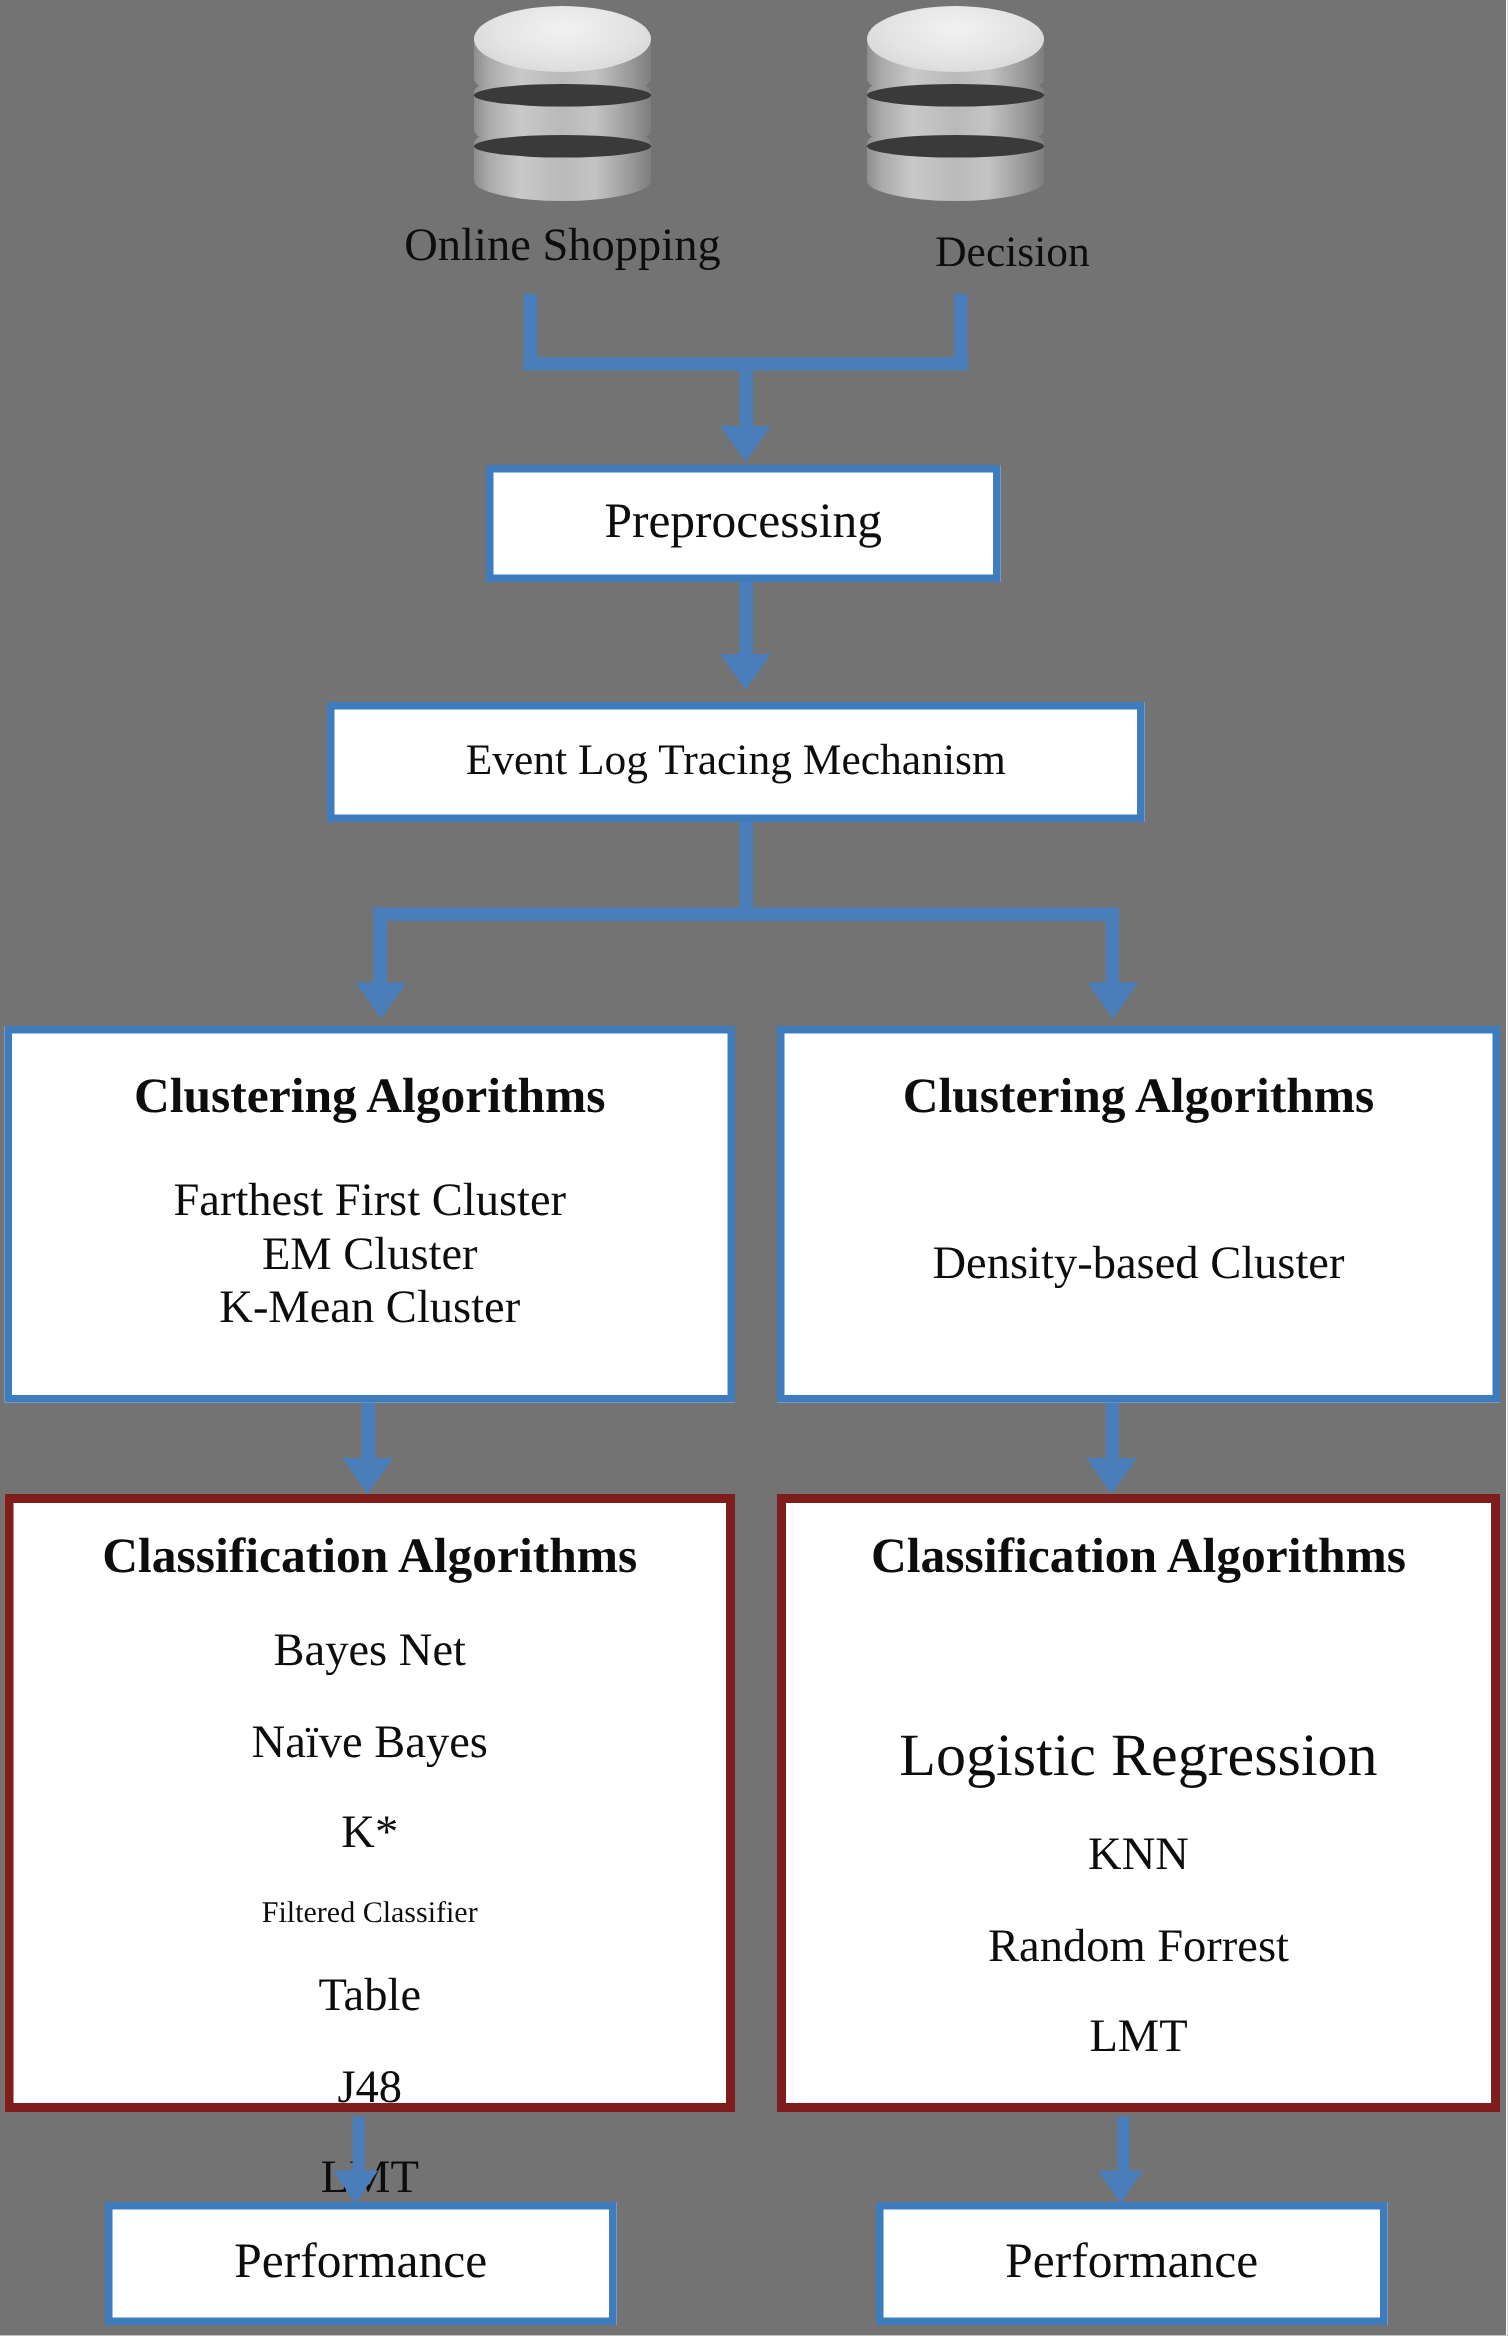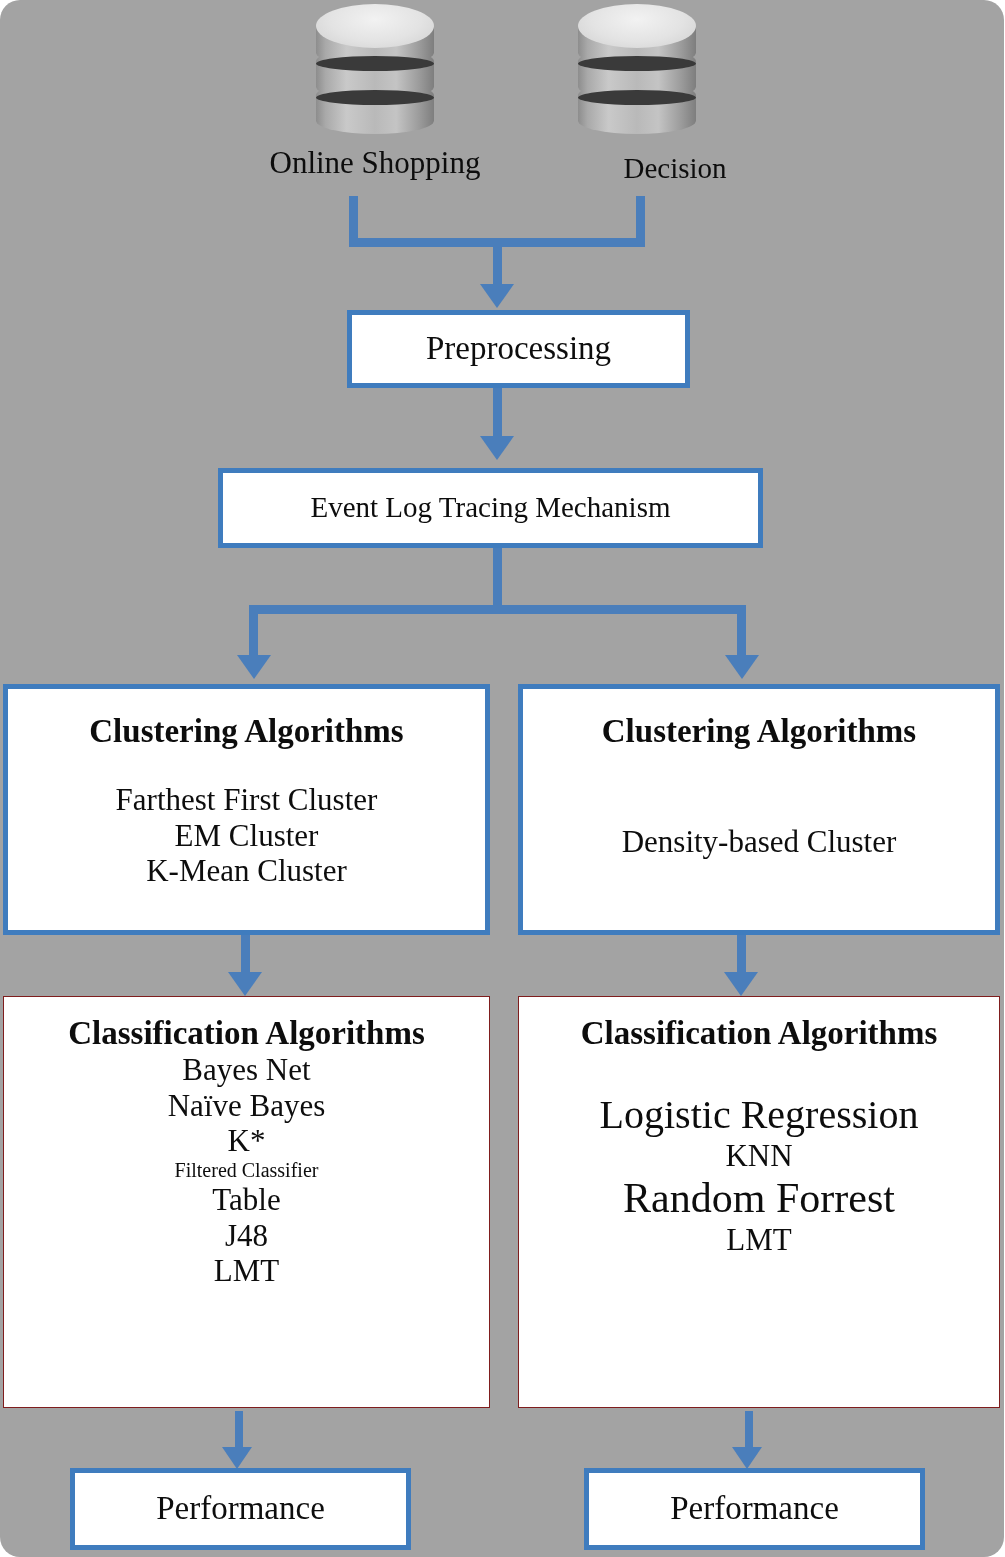--- a/index.html
+++ b/index.html
@@ -4,24 +4,23 @@
 <style>
   html, body {
     margin: 0;
     padding: 0;
     background: #ffffff;
   }
   #canvas {
     position: relative;
     width: 1004px;
     height: 1557px;
-    background: #a3a3a3;
+    background: #737373;
     font-family: "Liberation Serif", "DejaVu Serif", serif;
     overflow: hidden;
-    border-radius: 20px;
   }
 
   
   .db-icon {
     position: absolute;
     width: 118px;
     height: 132px;
   }
   .db-icon .disc {
     position: absolute;
@@ -57,21 +56,21 @@
     box-sizing: border-box;
     background: #ffffff;
     display: flex;
     flex-direction: column;
     align-items: center;
     justify-content: center;
     text-align: center;
     color: #0d0d0d;
   }
   .box.blue  { border: 5px solid #3f7cbe; }
-  .box.red   { border: 1px solid #7f1d1d; }
+  .box.red   { border: 6px solid #7f1d1d; gap: 25px; }
 
   .box-title {
     font-weight: bold;
     line-height: 1.12;
   }
   .box-line { line-height: 1.15; }
 
   
   .src-label {
     position: absolute;
@@ -120,21 +119,21 @@
   <div class="src-label" style="left:235px; top:145px; width:280px; font-size:31px;">Online Shopping</div>
 
   <div class="src-label" style="left:545px; top:152px; width:260px; font-size:29px;">Decision</div>
 
   <div class="conn" style="left:349px; top:196px; width:9px; height:50px;"></div>
   <div class="conn" style="left:636px; top:196px; width:9px; height:50px;"></div>
   <div class="conn" style="left:349px; top:238px; width:296px; height:9px;"></div>
   <div class="conn" style="left:493px; top:238px; width:9px; height:48px;"></div>
   <div class="arrow-head" style="left:480px; top:284px;"></div>
 
-  <div class="box blue" style="left:347px; top:310px; width:343px; height:78px;">
+  <div class="box blue" style="left:324px; top:310px; width:343px; height:78px;">
     <div class="box-line" style="font-size:33px;">Preprocessing</div>
   </div>
 
   <div class="conn" style="left:493px; top:388px; width:9px; height:50px;"></div>
   <div class="arrow-head" style="left:480px; top:436px;"></div>
 
   <div class="box blue" style="left:218px; top:468px; width:545px; height:80px;">
     <div class="box-line" style="font-size:29px;">Event Log Tracing Mechanism</div>
   </div>
 
@@ -174,21 +173,21 @@
     <div class="box-line" style="font-size:31px;">Table</div>
     <div class="box-line" style="font-size:31px;">J48</div>
     <div class="box-line" style="font-size:31px;">LMT</div>
   </div>
 
   <div class="box red" style="left:518px; top:996px; width:482px; height:412px; justify-content:flex-start; padding-top:18px;">
     <div class="box-title" style="font-size:33px;">Classification Algorithms</div>
     <div style="height:40px;"></div>
     <div class="box-line" style="font-size:40px;">Logistic Regression</div>
     <div class="box-line" style="font-size:31px;">KNN</div>
-    <div class="box-line" style="font-size:42px;">Random Forrest</div>
+    <div class="box-line" style="font-size:31px;">Random Forrest</div>
     <div class="box-line" style="font-size:31px;">LMT</div>
   </div>
 
   <div class="conn" style="left:235px; top:1411px; width:8px; height:40px;"></div>
   <div class="arrow-head" style="left:222px; top:1447px; border-left-width:15px; border-right-width:15px; border-top-width:22px;"></div>
 
   <div class="conn" style="left:745px; top:1411px; width:8px; height:40px;"></div>
   <div class="arrow-head" style="left:732px; top:1447px; border-left-width:15px; border-right-width:15px; border-top-width:22px;"></div>
 
   <div class="box blue" style="left:70px; top:1468px; width:341px; height:82px;">

